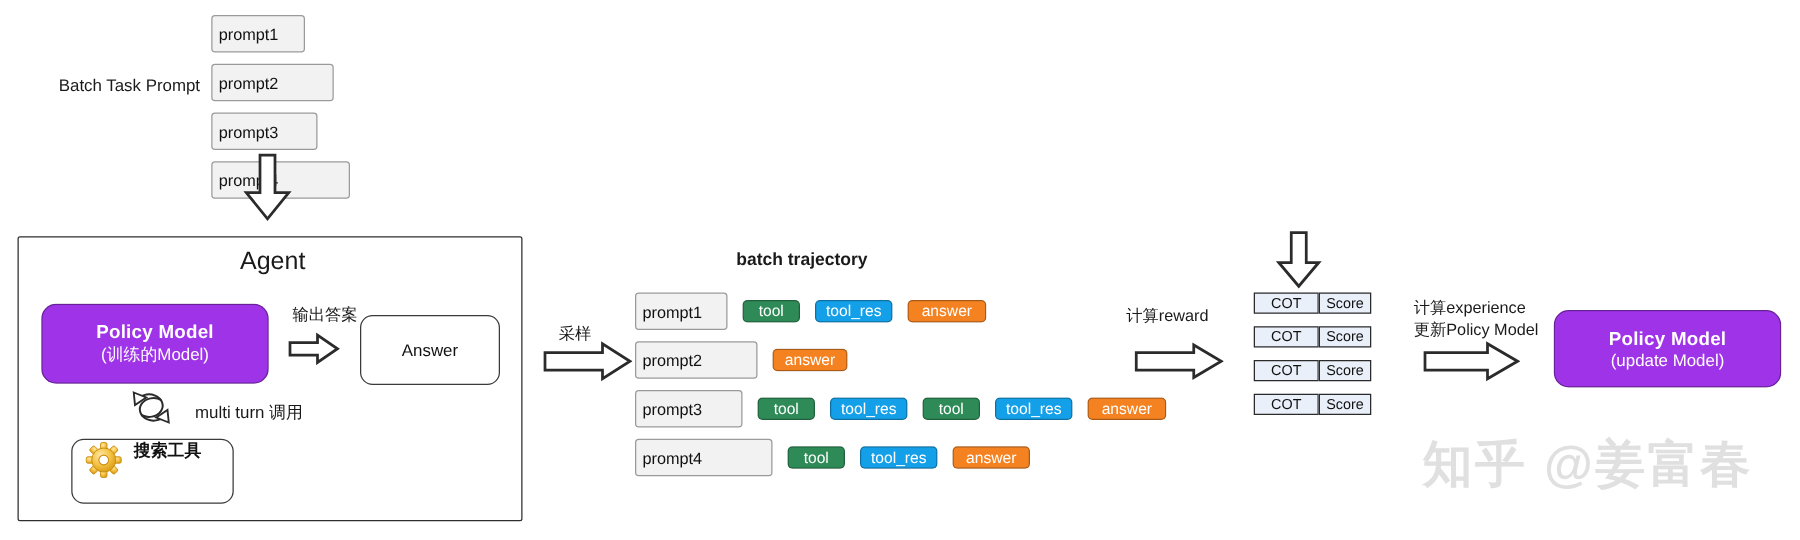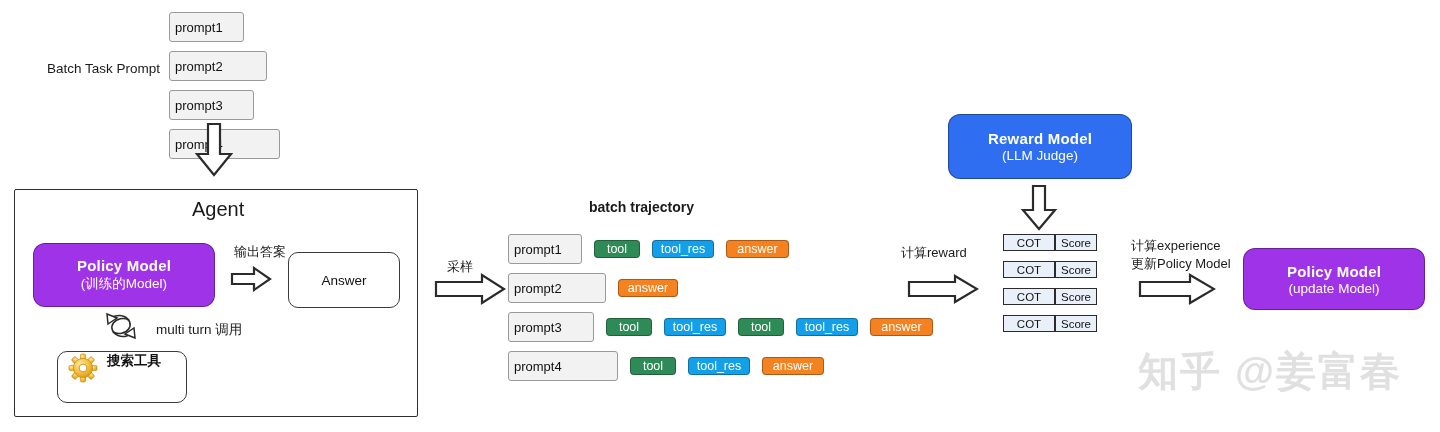--- a/index.html
+++ b/index.html
@@ -258,24 +258,20 @@
         </div>
         <div class="traj-chip" style="width: 62px; margin-left: 12px; background: rgb(20, 160, 232);">
           <span>tool_res</span>
         </div>
         <div class="traj-chip" style="width: 62px; margin-left: 12px; background: rgb(245, 130, 32);">
           <span>answer</span>
         </div>
       </div>
     </div>
 
-  <div class="abs model-box" id="reward-model-box" style="left: 948px; top: 114px; width: 184px; height: 65px; background: rgb(47, 110, 240);">
-    <span class="line1">Reward Model</span>
-    <span class="line2">(LLM Judge)</span>
-  </div>
 
   <div class="abs arrow" style="left:1019px; top:184px;">
     <svg width="40" height="48" viewBox="0 0 40 48">
       <polygon points="14,2 26,2 26,26 36,26 20,45 4,26 14,26"></polygon>
     </svg>
   </div>
 
   <div class="abs cn-label" style="left:901px; top:245px;">计算reward</div>
 
   <div class="abs arrow" style="left:907px; top:273px;">

